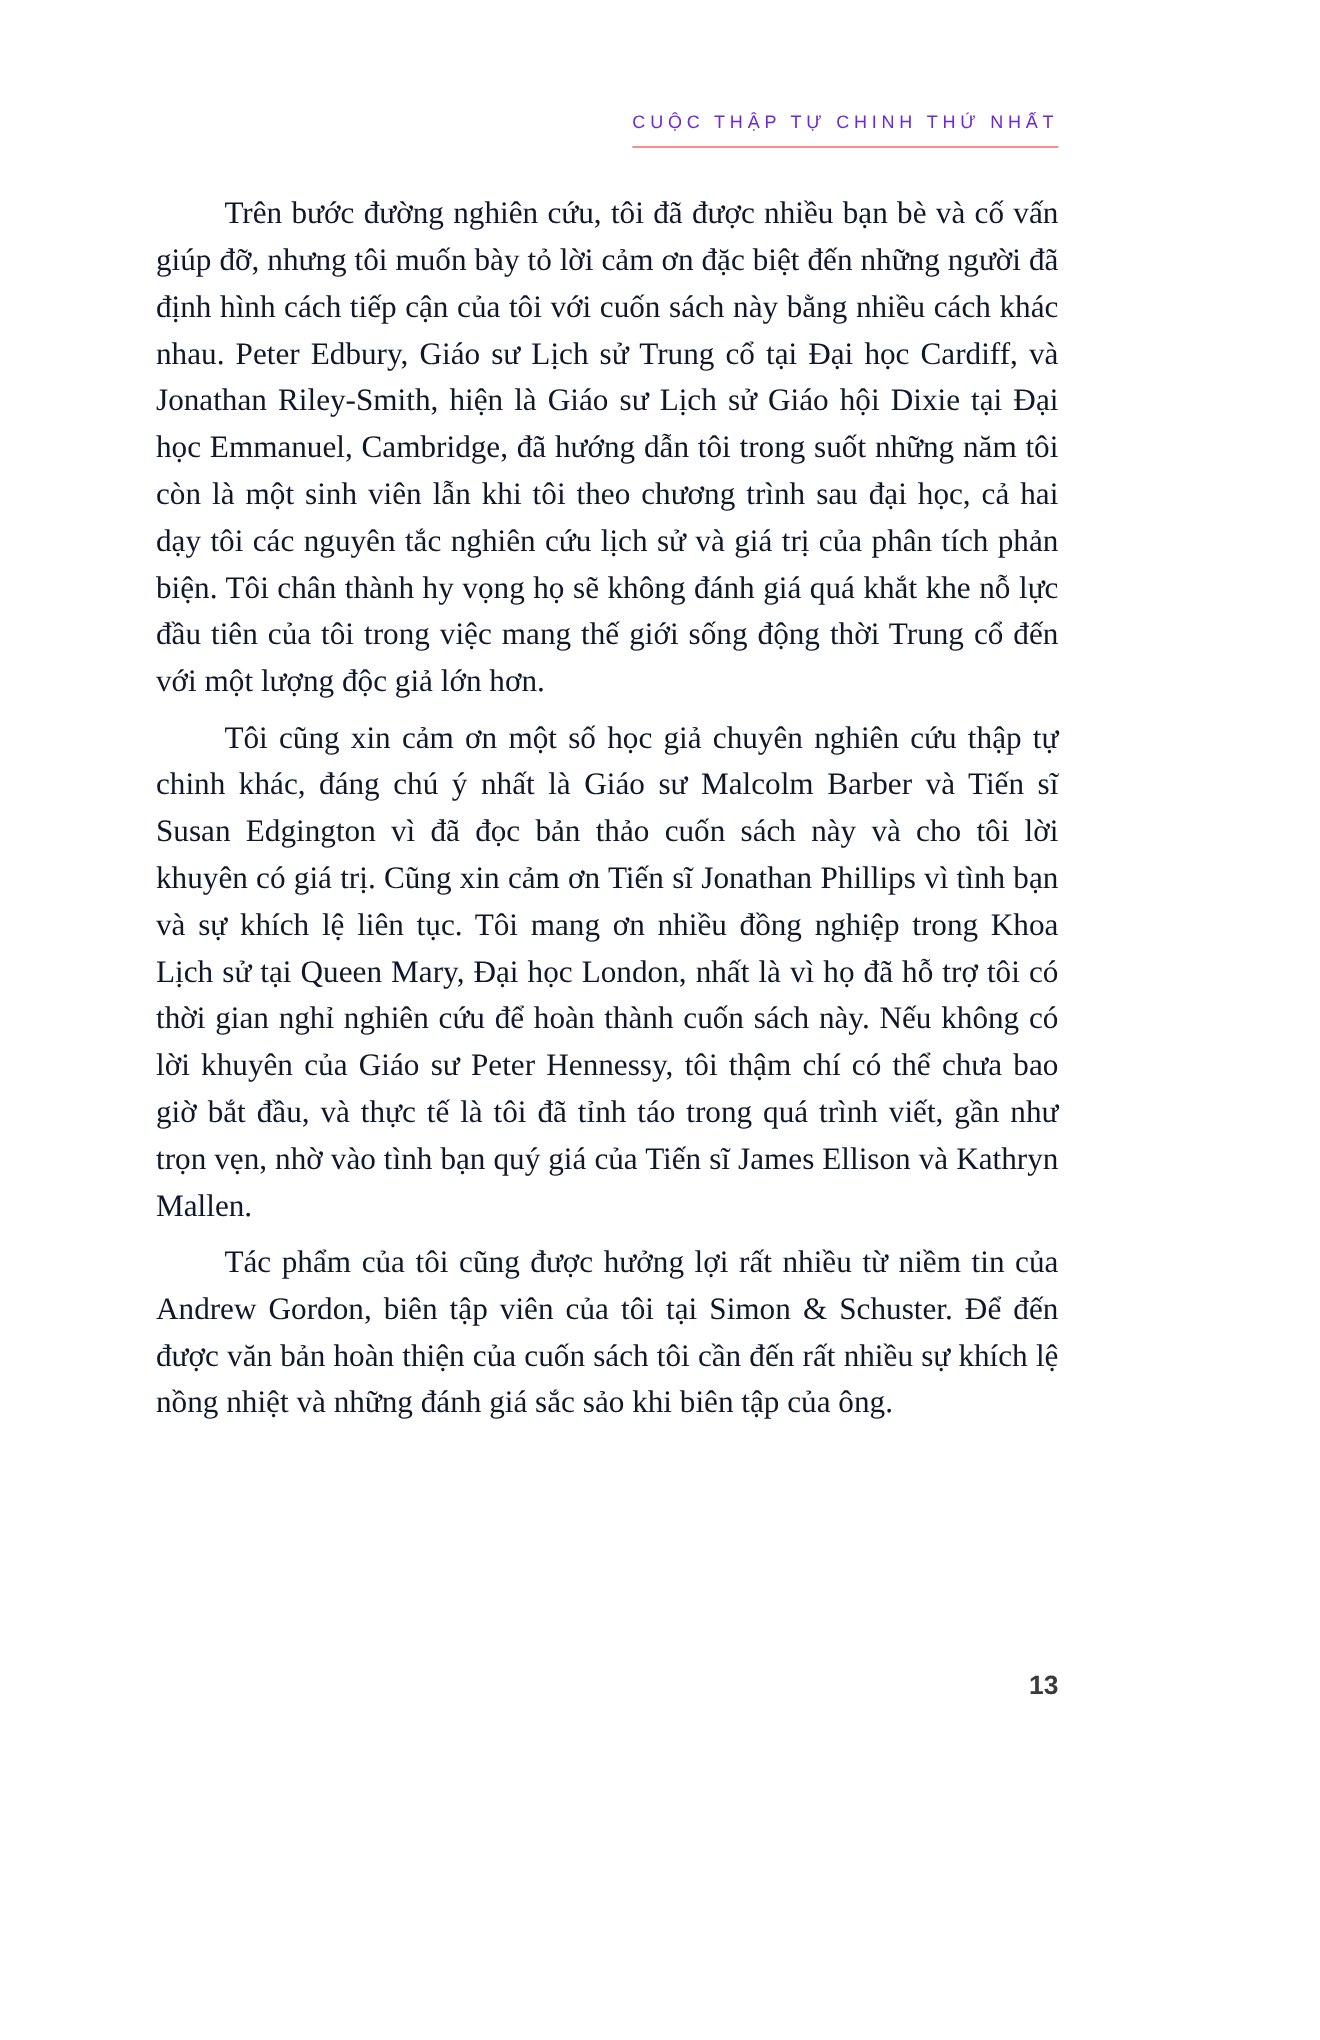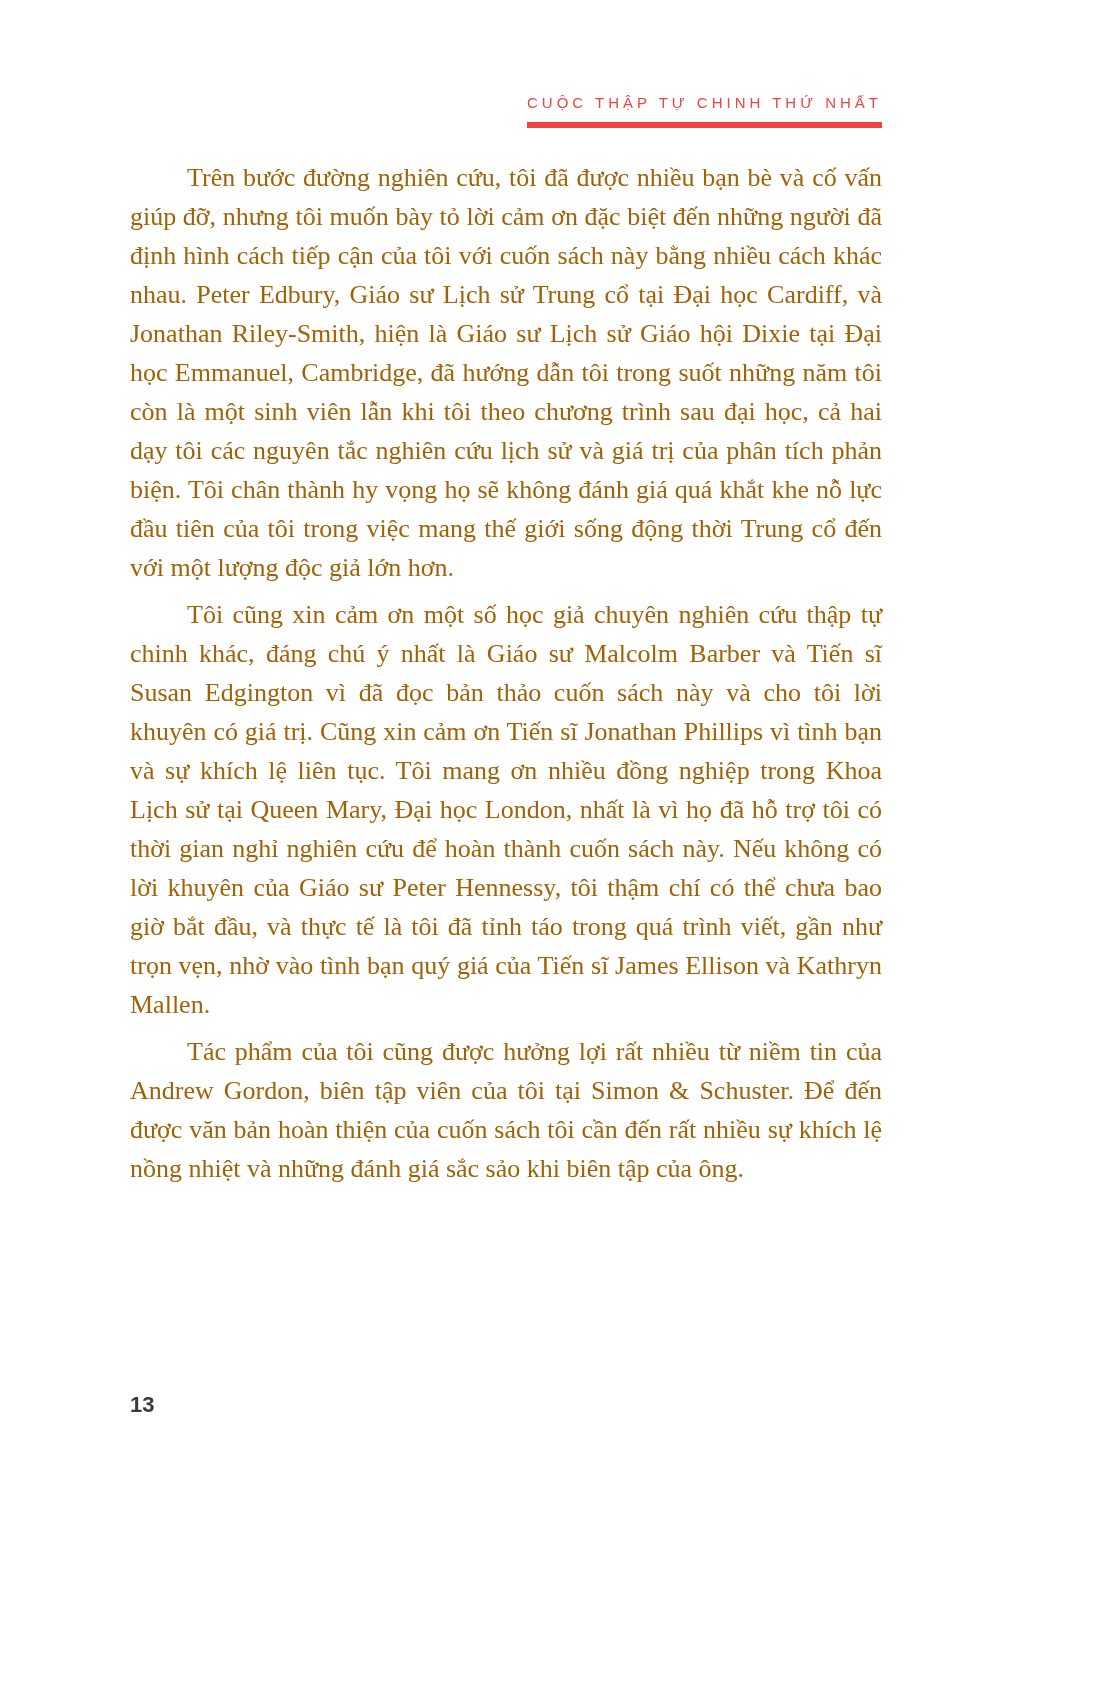--- a/index.html
+++ b/index.html
@@ -19,46 +19,46 @@
     top: 94px;
     right: 218px;
     text-align: right;
   }
   .running-header .header-text {
     display: inline-block;
     font-family: "Liberation Sans", sans-serif;
     font-size: 15px;
     font-weight: normal;
     letter-spacing: 4px;
-    color: #ef4444;
+    color: #6d28d9;
     padding-bottom: 11px;
-    border-bottom: 6px solid #ef4444;
+    border-bottom: 1px solid #ef4444;
     white-space: nowrap;
   }
   .page-body {
     position: absolute;
     top: 158px;
     left: 130px;
     width: 752px;
     font-family: "Liberation Serif", serif;
     font-size: 26px;
     line-height: 39px;
-    color: #a16207;
+    color: #0f172a;
     text-align: justify;
   }
   .page-body p.para {
     margin: 0 0 8px 0;
     text-indent: 57px;
   }
   .page-number {
     position: absolute;
     top: 1392px;
     left: 130px;
     width: 752px;
-    text-align: left;
+    text-align: right;
     font-family: "Liberation Sans", sans-serif;
     font-weight: bold;
     font-size: 22px;
     color: #3a3a3a;
   }
 </style>
 </head>
 <body>
 
 <div class="page">

